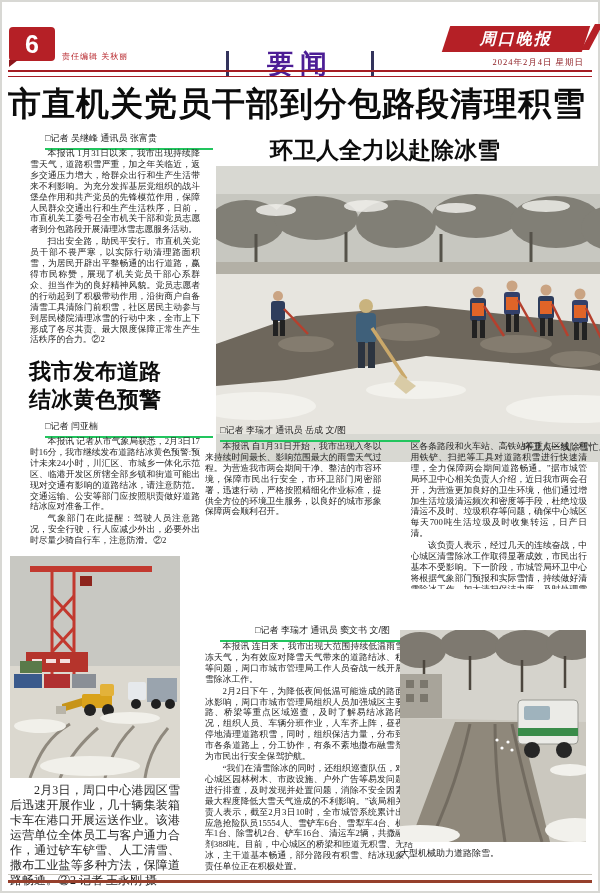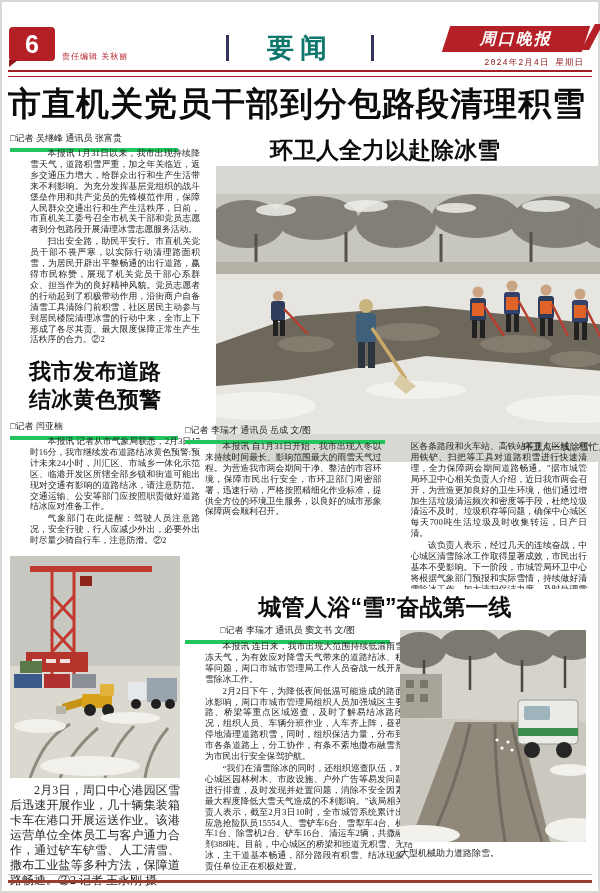--- a/index.html
+++ b/index.html
@@ -9,41 +9,41 @@
   
   .pagenum-box{position:absolute;left:9px;top:27px;width:46px;height:34px;background:#b52026;
         border-radius:4px;color:#fff;font-family:"Liberation Sans",sans-serif;font-size:25px;
         font-weight:bold;display:flex;align-items:center;justify-content:center;}
   .pagenum-tail{position:absolute;left:9px;top:60px;width:0;height:0;
         border-left:9px solid #8d161b;border-bottom:7px solid transparent;}
   .editor-line{position:absolute;left:62px;top:51px;font-size:8px;color:#b52026;
         font-family:"Liberation Sans",sans-serif;letter-spacing:1px;}
   .section-wrap{position:absolute;left:0;top:30px;width:600px;text-align:center;}
   .section-title{display:inline-block;font-size:27px;font-weight:bold;letter-spacing:6px;
-        font-family:"Liberation Serif",serif;color:#0f766e;padding:0 38px;position:relative;}
+        font-family:"Liberation Serif",serif;color:#4c1d95;padding:0 38px;position:relative;margin-top:16px;}
   .section-bar{display:inline-block;width:3px;height:26px;background:#33335c;vertical-align:-4px;}
   .masthead{position:absolute;right:14px;top:26px;width:140px;height:26px;background:#b52026;
         transform:skewX(-18deg);display:flex;align-items:center;justify-content:center;}
   .masthead-inner{transform:skewX(18deg);color:#fff;font-size:16px;font-weight:bold;
         font-style:italic;letter-spacing:2px;font-family:"Liberation Serif",serif;white-space:nowrap;}
   .masthead-slash{position:absolute;right:4px;top:24px;width:8px;height:26px;background:#b52026;
         transform:skewX(-28deg);}
   .date-line{position:absolute;right:16px;top:57px;font-size:8.5px;color:#8d1d22;
-        font-family:Liberation Mono, monospace;letter-spacing:1px;}
+        font-family:Liberation Serif, serif;letter-spacing:1px;}
   .header-rule{position:absolute;left:8px;right:8px;top:70px;height:4px;
         border-top:2px solid #a51d23;border-bottom:1.5px solid #a51d23;}
 
   
   .main-headline{position:absolute;left:8px;top:82px;width:584px;text-align:left;
         font-family:"Liberation Sans",sans-serif;font-weight:900;font-size:33px;
         letter-spacing:1px;color:#0c0c0c;}
 
   
-  .byline{font-size:9px;color:#222;border-bottom:4px solid #22c55e;padding-bottom:3px;
-        font-family:"Liberation Sans",sans-serif;}
+  .byline{font-size:9px;color:#222;border-bottom:2px solid #22c55e;padding-bottom:3px;
+        font-family:"Liberation Sans",sans-serif;margin-left:35px;}
   .bodytext{font-size:8.8px;line-height:1.24;text-align:justify;color:#252525;overflow:hidden;margin-left:20px;}
   .para{margin:0 0 1px 0;text-indent:2em;}
   .col-right .para:first-child{text-indent:0;}
 
   
   .lead-byline{position:absolute;left:10px;top:132px;width:168px;}
   .lead-body{position:absolute;left:10px;top:148px;width:170px;height:206px;}
   .warn-title{position:absolute;left:10px;top:358px;width:170px;text-align:center;
         font-family:"Liberation Sans",sans-serif;font-weight:900;font-size:22px;line-height:1.28;color:#0c0c0c;}
   .warn-byline{position:absolute;left:10px;top:420px;width:168px;}
@@ -220,21 +220,20 @@
   <div class="san-cols">
     <div class="bodytext san-col col-left">
         <p class="para">本报讯 自1月31日开始，我市出现入冬以来持续时间最长、影响范围最大的雨雪天气过程。为营造我市两会期间干净、整洁的市容环境，保障市民出行安全，市环卫部门周密部署，迅速行动，严格按照精细化作业标准，提供全方位的环境卫生服务，以良好的城市形象保障两会顺利召开。</p>
       </div>
     <div class="bodytext san-col col-right">
         <p class="para">区各条路段和火车站、高铁站等重点区域，利用铁铲、扫把等工具对道路积雪进行快速清理，全力保障两会期间道路畅通。”据市城管局环卫中心相关负责人介绍，近日我市两会召开，为营造更加良好的卫生环境，他们通过增加生活垃圾清运频次和密度等手段，杜绝垃圾清运不及时、垃圾积存等问题，确保中心城区每天700吨生活垃圾及时收集转运，日产日清。</p>
         <p class="para">该负责人表示，经过几天的连续奋战，中心城区清雪除冰工作取得显著成效，市民出行基本不受影响。下一阶段，市城管局环卫中心将根据气象部门预报和实际雪情，持续做好清雪除冰工作，加大清扫保洁力度，及时处理雪后积水、路边污泥等，做到清扫无空段、除雪无盲区，为两会顺利召开和市民安全出行提供有力保障。②2</p>
       </div>
   </div>
 
-  <div class="cg-title">城管人浴“雪”奋战第一线</div>
   <div class="byline cg-byline">□记者 李瑞才 通讯员 窦文书 文/图</div>
   <div class="bodytext cg-body">
       <p class="para">本报讯 连日来，我市出现大范围持续低温雨雪冰冻天气，为有效应对降雪天气带来的道路结冰、积雪等问题，周口市城市管理局工作人员奋战一线开展扫雪除冰工作。</p>
       <p class="para">2月2日下午，为降低夜间低温可能造成的路面结冰影响，周口市城市管理局组织人员加强城区主要道路、桥梁等重点区域巡查，及时了解易结冰路段情况，组织人员、车辆分班作业，人车齐上阵，昼夜不停地清理道路积雪，同时，组织保洁力量，分布到城市各条道路上，分工协作，有条不紊地撒布融雪剂，为市民出行安全保驾护航。</p>
       <p class="para">“我们在清雪除冰的同时，还组织巡查队伍，对中心城区园林树木、市政设施、户外广告等易发问题点进行排查，及时发现并处置问题，消除不安全因素，最大程度降低大雪天气造成的不利影响。”该局相关负责人表示，截至2月3日10时，全市城管系统累计出动应急抢险队员15554人、雪铲车6台、雪犁车4台、机扫车1台、除雪机2台、铲车16台、清运车2辆，共撒融雪剂388吨。目前，中心城区的桥梁和匝道无积雪、无结冰，主干道基本畅通，部分路段有积雪、结冰现象，责任单位正在积极处置。</p>
     </div>
 
   <div class="photo port-photo">
     <svg viewBox="0 0 170 222">
       <rect width="170" height="222" fill="#c8c8c2"></rect>

